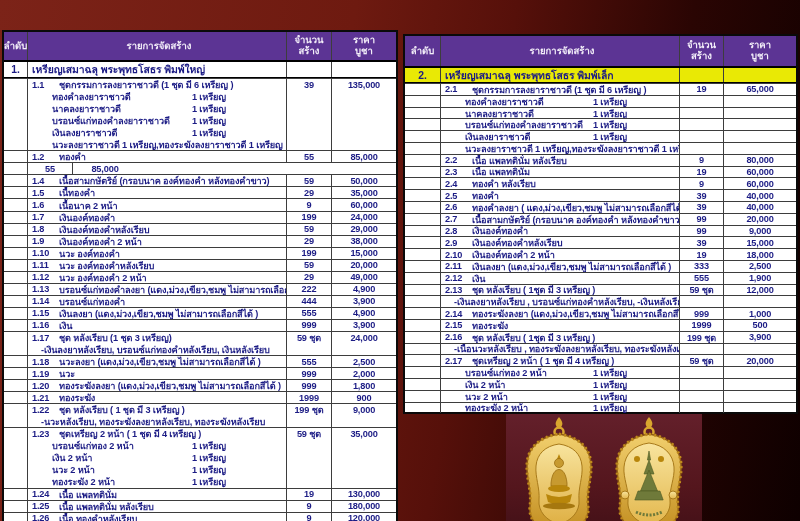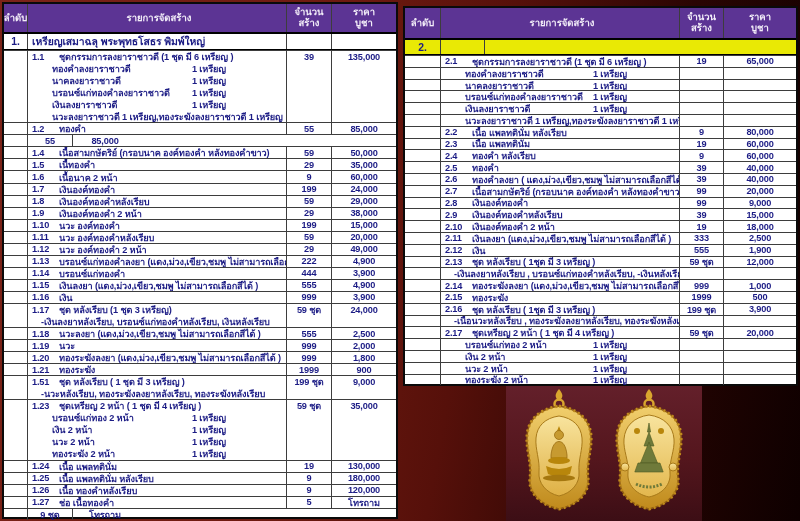--- a/index.html
+++ b/index.html
@@ -1,21 +1,21 @@
 <!DOCTYPE html>
 <html style="--purple: #5c3494; --yellow: #e9e905; --navy: #1c1c85; --maroon: #6e1a10; --gold: #d9a62e;"><head>
 <meta charset="utf-8">
 <style>
   html,body{margin:0;padding:0;}
   body{
     width:800px;height:521px;overflow:hidden;position:relative;
     background:linear-gradient(100deg,#7c2318 0%, #6e1a10 40%, #56100a 58%, #2a0503 78%, #0e0000 100%);
     font-family:"Liberation Sans","DejaVu Sans",sans-serif;
   }
-  .stage{position:absolute;inset:0;}
+  .stage{position:absolute;inset:0;margin-top:28px;}
 
   
   .photo{
     position:absolute;left:506px;top:383px;width:196px;height:138px;
     background:linear-gradient(180deg,#64202b 0%, #54161d 55%, #3c0e15 100%);
     display:flex;align-items:center;justify-content:center;gap:8px;
   }
 
   
   .tbl{
@@ -374,21 +374,21 @@
           <div class="td c-item">
             <span class="n">1.21</span>
             <span class="t">ทองระฆัง</span>
           </div>
           <div class="td c-qty">1999</div>
           <div class="td c-price">900</div>
         </div>
         <div class="tr main">
           <div class="td c-no"></div>
           <div class="td c-item">
-            <span class="n">1.51</span>
+            <span class="n">1.22</span>
             <span class="t">ชุด หลังเรียบ ( 1 ชุด มี 3 เหรียญ )</span>
           </div>
           <div class="td c-qty">199 ชุด</div>
           <div class="td c-price">9,000</div>
         </div>
         <div class="tr sub2">
           <div class="td c-no"></div>
           <div class="td c-item">
             <span class="t">-นวะหลังเรียบ, ทองระฆังลงยาหลังเรียบ, ทองระฆังหลังเรียบ</span>
           </div>
@@ -489,20 +489,23 @@
       <div class="th c-no">ลำดับ</div>
       <div class="th c-item">รายการจัดสร้าง</div>
       <div class="th c-qty">จำนวน
 สร้าง</div>
       <div class="th c-price">ราคา
 บูชา</div>
     </div>
     <div class="tbody">
         <div class="tr sec">
           <div class="td c-no">2.</div>
+          <div class="td c-item">
+            <span class="t">เหรียญเสมาฉลุ พระพุทธโสธร พิมพ์เล็ก</span>
+          </div>
           <div class="td c-qty"></div>
           <div class="td c-price"></div>
         </div>
         <div class="tr main">
           <div class="td c-no"></div>
           <div class="td c-item">
             <span class="n">2.1</span>
             <span class="t">ชุดกรรมการลงยาราชาวดี     (1 ชุด มี 6 เหรียญ )</span>
           </div>
           <div class="td c-qty">19</div>

